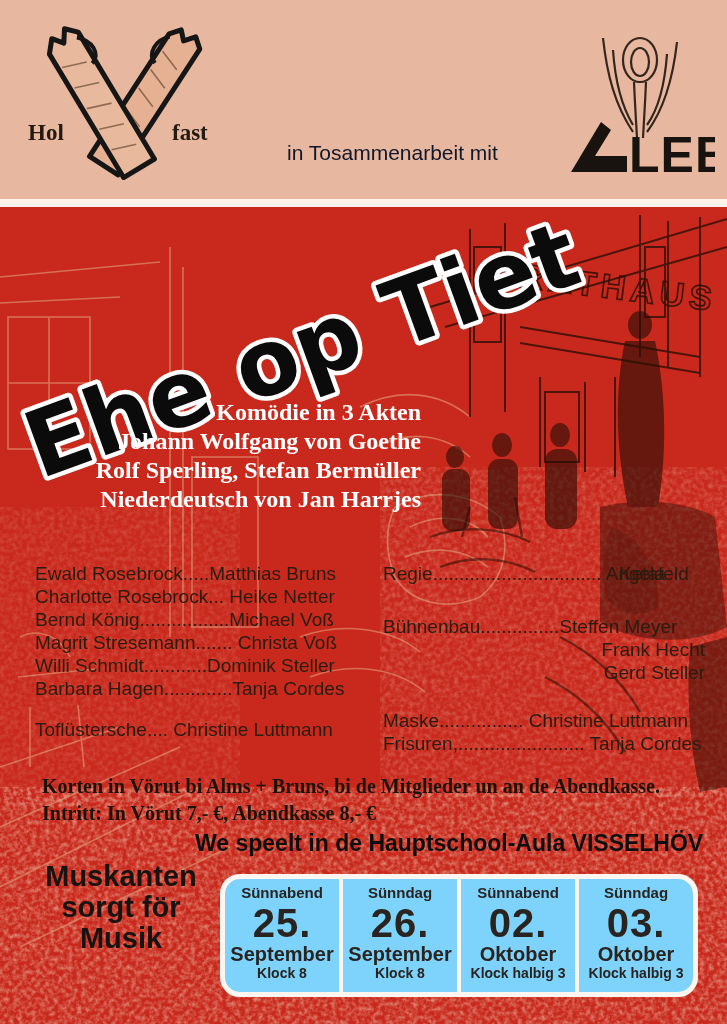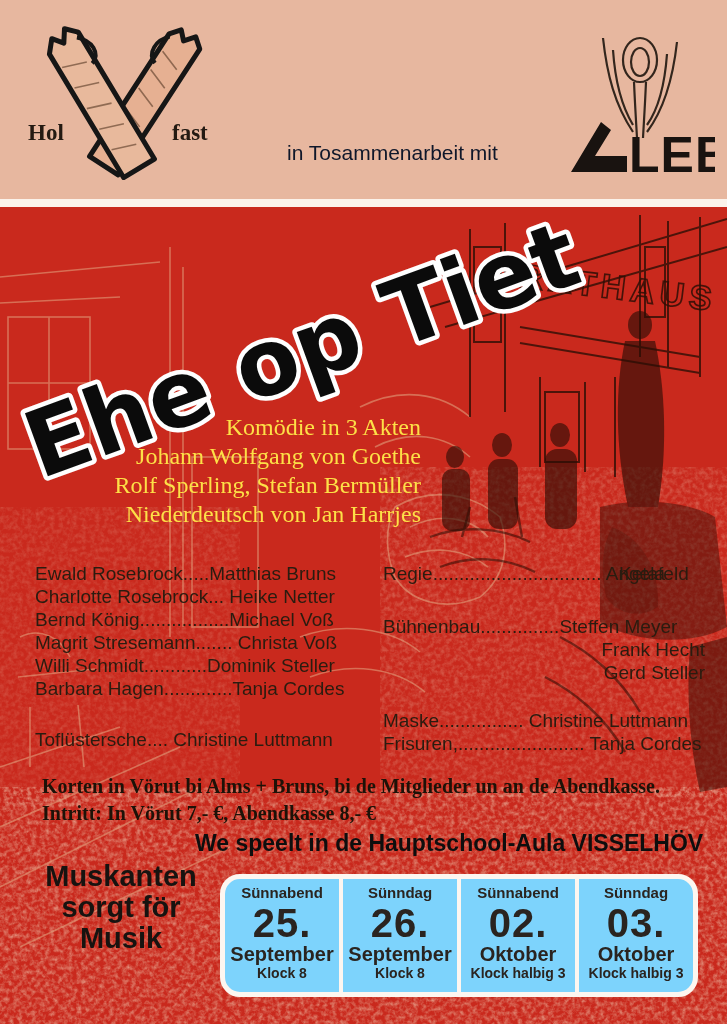--- a/index.html
+++ b/index.html
@@ -17,27 +17,27 @@
 
   
   .redbody{position:absolute;top:207px;left:0;width:727px;height:817px;background:#c9291d;}
   .bgart{position:absolute;top:0;left:0;}
 
   .title-svg{position:absolute;top:0;left:0;}
   .title-text{font-family:"DejaVu Sans",sans-serif;font-weight:bold;
     fill:#0b0b0b;stroke:#ffffff;stroke-width:9px;paint-order:stroke;
     stroke-linejoin:round;}
 
-  .credits{position:absolute;left:40px;top:206px;width:381px;text-align:right;
-    font-family:"Liberation Serif",serif;font-weight:normal;font-size:24px;
-    line-height:29px;color:#fde047;}
+  .credits{position:absolute;left:40px;top:191px;width:381px;text-align:right;
+    font-family:"Liberation Serif",serif;font-weight:bold;font-size:24px;
+    line-height:29px;color:#ffffff;}
 
   .castcol{position:absolute;font-size:19px;line-height:23px;color:#2a1c10;}
   .cast-left{left:35px;top:355px;width:330px;}
-  .prompter{margin-top:28px;}
+  .prompter{margin-top:18px;}
   .crew{left:383px;top:355px;width:322px;height:200px;}
   .crew .block{position:absolute;left:0;width:322px;}
   .b-regie{top:0;}
   .b-buehne{top:53px;}
   .b-maske{top:147px;}
   .r-align{text-align:right;}
   .ovB{margin-left:-46px;}
 
   .tickets{position:absolute;left:42px;top:566px;width:670px;
     font-family:"Liberation Serif",serif;font-weight:bold;font-size:20px;

